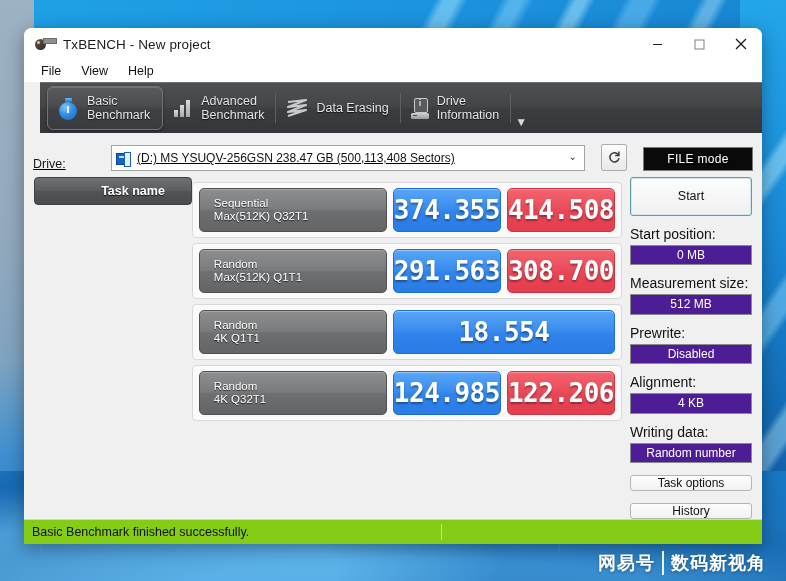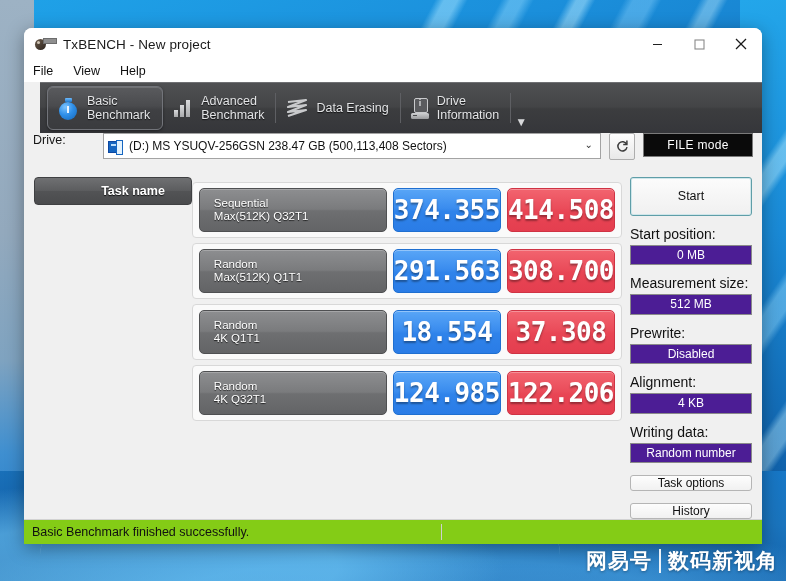--- a/index.html
+++ b/index.html
@@ -57,21 +57,21 @@
   .app-icon{width:20px;height:18px;margin-left:11px;margin-right:8px;position:relative;flex:0 0 auto;}
   .app-icon .blk{position:absolute;left:0;top:4px;width:11px;height:11px;border-radius:50%;
     background:linear-gradient(140deg,#6a5a4a,#2e2620);}
   .app-icon .blk::after{content:"";position:absolute;left:2px;top:2px;width:3px;height:3px;border-radius:50%;background:#cfc4b4;}
   .app-icon .bar{position:absolute;left:8px;top:3px;width:12px;height:4px;background:#8f8f8f;border:1px solid #6c6c6c;}
   .title-text{font-size:13.5px;color:#1a1a1a;letter-spacing:.1px;}
   .win-btns{margin-left:auto;display:flex;height:32px;}
   .win-btn{width:42px;height:32px;display:flex;align-items:center;justify-content:center;color:#202020;font-size:12px;}
   .win-btn svg{display:block;}
   
-  .menubar{height:22px;background:#ffffff;display:flex;align-items:center;padding-left:0;gap:2px;flex:0 0 auto;}
+  .menubar{height:22px;background:#ffffff;display:flex;align-items:center;padding-left:8px;gap:2px;flex:0 0 auto;}
   .menu-item{font-size:12.5px;color:#111;padding:2px 9px;border-radius:2px;}
   
   .tabstrip{
     height:50px;flex:0 0 auto;display:flex;align-items:center;
     background:linear-gradient(180deg,#4f5052 0%,#434446 48%,#3c3d3f 52%,#35363a 100%);
     border-top:1px solid #6f7073;
     padding-left:7px;position:relative;margin-left:16px;
   }
   .tab{display:flex;align-items:center;gap:8px;height:42px;padding:0 12px 0 10px;position:relative;}
   .tab .tlabel{color:#e3e4e6;font-size:12.5px;line-height:14.5px;text-shadow:0 1px 1px rgba(0,0,0,.75);white-space:pre-line;}
@@ -96,21 +96,21 @@
   .ic-erase{width:22px;height:20px;flex:0 0 auto;}
   .ic-drive{width:18px;height:21px;position:relative;flex:0 0 auto;}
   .ic-drive .topbox{position:absolute;left:3px;top:0;width:12px;height:13px;border:1.5px solid #c9cacc;border-radius:2px;
     background:#5a5b5e;}
   .ic-drive .topbox::after{content:"i";position:absolute;left:4px;top:-1px;color:#d9dadc;font-size:9px;font-style:normal;font-weight:bold;}
   .ic-drive .base{position:absolute;left:0;bottom:0;width:18px;height:6px;border-radius:1.5px;
     background:linear-gradient(180deg,#d0d1d3,#9a9b9d);}
   .ic-drive .base::after{content:"";position:absolute;left:2px;top:2px;width:4px;height:1.6px;background:#4a4b4d;}
 
   
-  .drivebar{height:38px;flex:0 0 auto;background:#f0f0f0;display:flex;align-items:flex-start;padding:0 9px;gap:8px;}
+  .drivebar{height:38px;flex:0 0 auto;background:#f0f0f0;display:flex;align-items:flex-end;padding:0 9px;gap:16px;text-decoration:underline;}
   .drive-label{font-size:12.5px;color:#161616;width:62px;}
   .drive-combo{
     flex:1 1 auto;height:24px;background:#fff;border:1px solid #a3a3a3;
     display:flex;align-items:center;padding:0 4px;gap:6px;position:relative;
   }
   .ic-disk{width:15px;height:13px;position:relative;flex:0 0 auto;}
   .ic-disk .sq{position:absolute;left:0;top:1px;width:10px;height:10px;background:#1565c0;border:1px solid #0d47a1;}
   .ic-disk .sq::after{content:"";position:absolute;left:2px;top:2px;width:6px;height:2px;background:#bbdefb;}
   .ic-disk .pl{position:absolute;right:0;top:0;width:5px;height:13px;background:#e3f2fd;border:1px solid #1565c0;}
   .drive-text{font-size:12px;color:#111;white-space:nowrap;overflow:hidden;}
@@ -182,23 +182,23 @@
   
   .statusbar{
     height:24px;flex:0 0 auto;background:#84cc16;border-top:1px solid #d2d2d2;
     display:flex;align-items:center;padding-left:8px;
   }
   .status-text{font-size:12.5px;color:#111;}
   .status-sep{margin-left:auto;width:1px;height:16px;background:#cfcfcf;margin-right:320px;}
 
   
   .watermark{
-    position:absolute;right:8px;bottom:6px;display:flex;align-items:center;gap:7px;
+    position:absolute;right:20px;bottom:6px;display:flex;align-items:center;gap:7px;
     font-family:"DejaVu Sans","Liberation Sans",sans-serif;
-    font-size:21px;font-weight:bold;color:#ffffff;letter-spacing:1px;
+    font-size:18px;font-weight:bold;color:#ffffff;letter-spacing:1px;
     text-shadow:0 1px 3px rgba(0,0,0,.35);
   }
   .wm-bar{width:2px;height:24px;background:#ffffff;opacity:.9;}
 </style>
 </head>
 <body>
 
 <div id="desktop">
   <div class="wall-top"></div>
   <div class="wall-right"></div>
@@ -328,21 +328,20 @@
           <div class="val read">291.563</div>
           <div class="val write">308.700</div>
         </div>
 
         <div class="row">
           <div class="task-btn">
             <span class="task-l1">Random</span>
             <span class="task-l2">4K Q1T1</span>
           </div>
           <div class="val read">18.554</div>
-          <div class="val write">37.308</div>
         </div>
 
         <div class="row">
           <div class="task-btn">
             <span class="task-l1">Random</span>
             <span class="task-l2">4K Q32T1</span>
           </div>
           <div class="val read">124.985</div>
           <div class="val write">122.206</div>
         </div>

